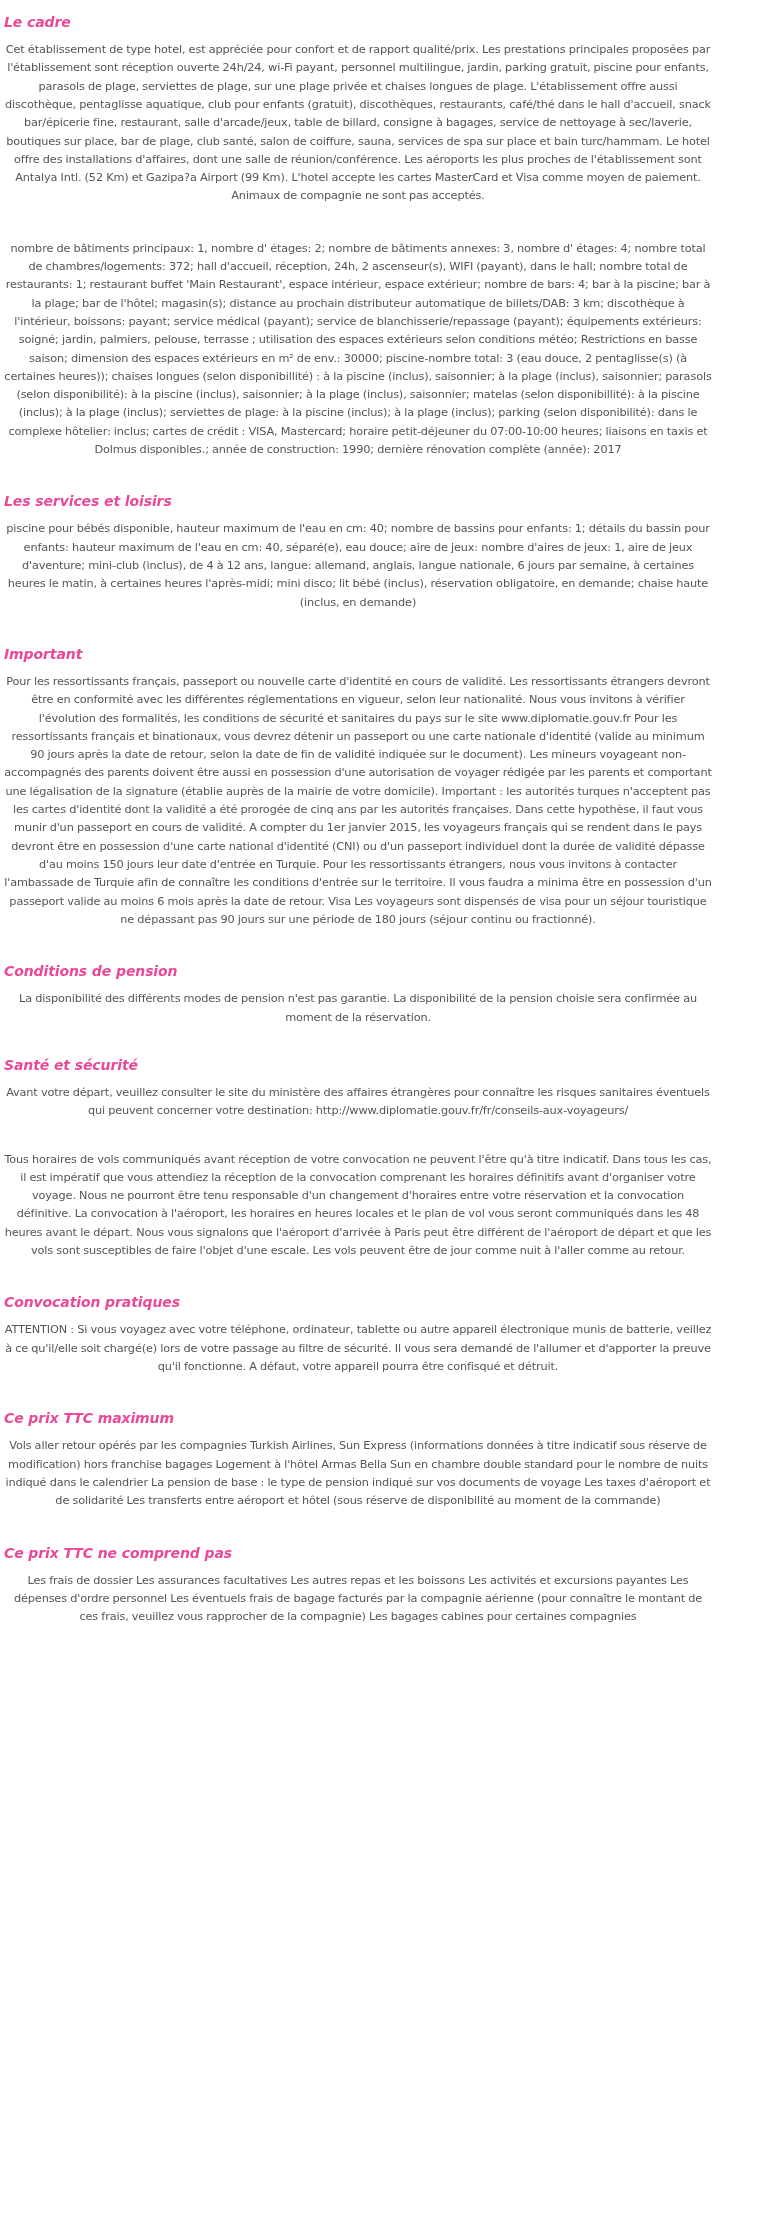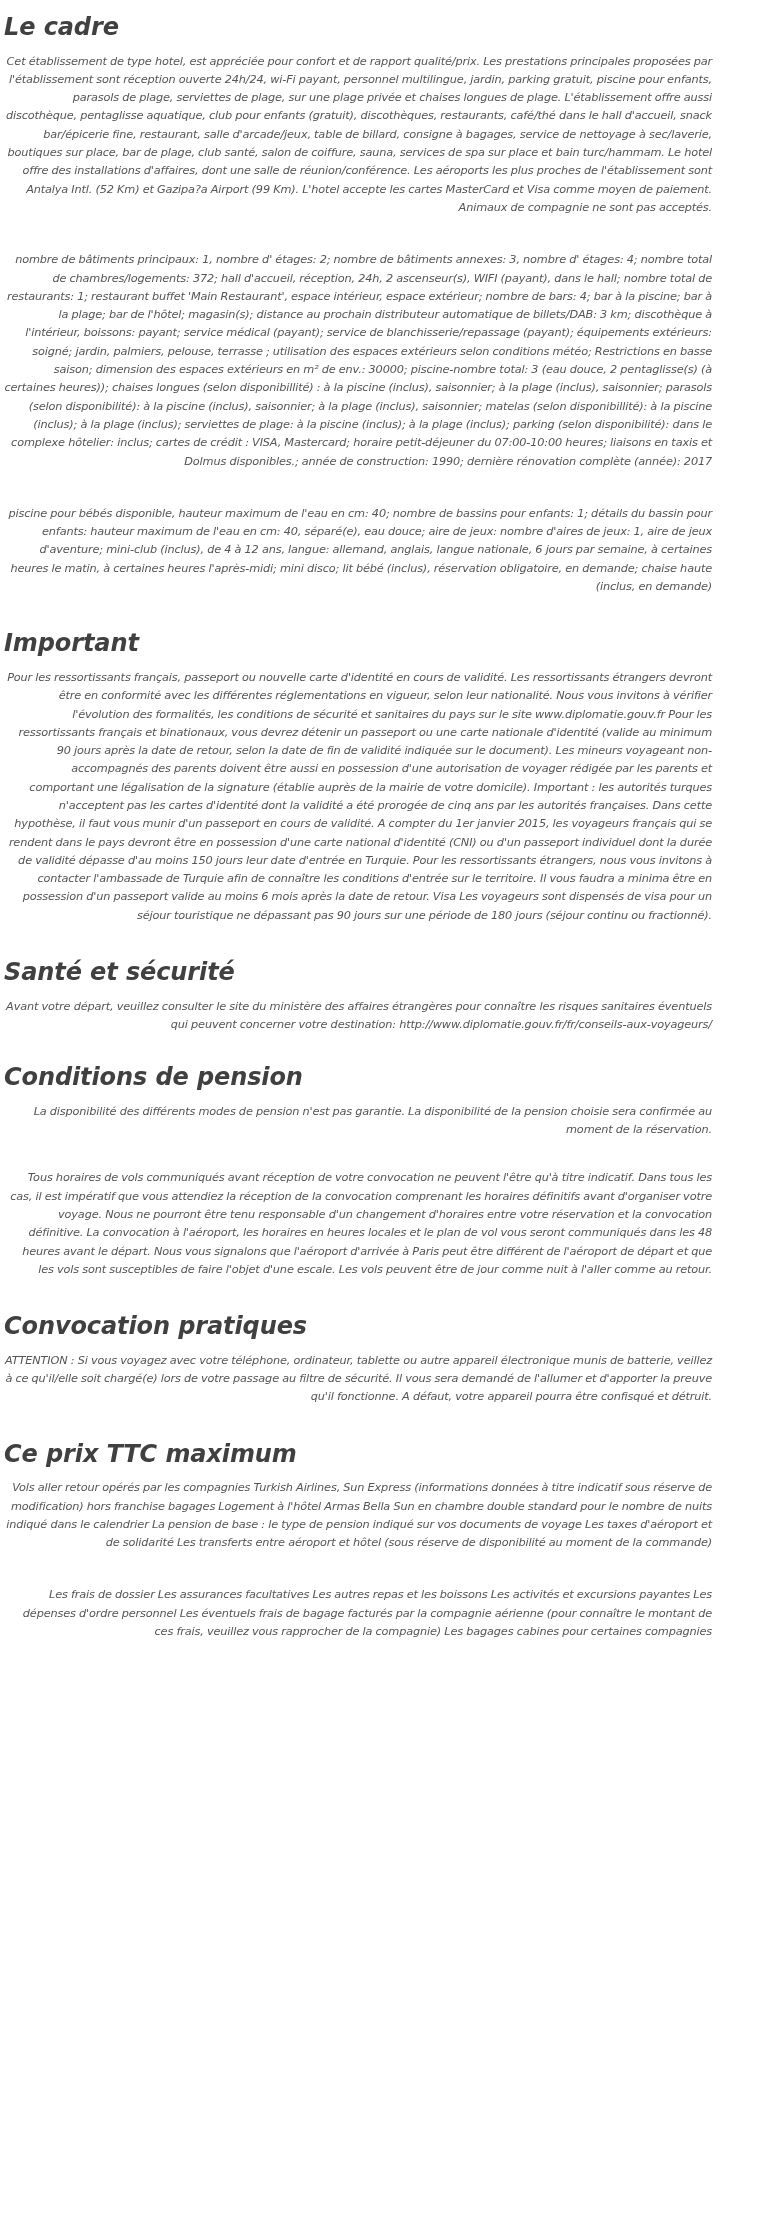--- a/index.html
+++ b/index.html
@@ -21,35 +21,34 @@
   .section {
     margin: 0 0 26px 0;
   }
   .section:last-child {
     margin-bottom: 0;
   }
   h2.section-title {
     font-family: "DejaVu Sans", "Liberation Sans", sans-serif;
     font-style: italic;
     font-weight: bold;
-    font-size: 24px;
+    font-size: 14px;
     line-height: 1.15;
-    color: #404040;
+    color: #ec4899;
     margin: 0 0 11px 0;
     letter-spacing: -0.1px;
   }
   p.section-body {
     font-family: "DejaVu Sans", "Liberation Sans", sans-serif;
-    font-style: italic;
     font-weight: normal;
     font-size: 11.3px;
     line-height: 1.62;
     color: #555555;
     margin: 0;
-    text-align: right;
+    text-align: center;
     letter-spacing: -0.15px;
     word-spacing: -0.2px;
   }
   
   .gap-lg { margin-bottom: 34px; }
   .gap-md { margin-bottom: 30px; }
 </style>
 </head>
 <body>
 
@@ -58,49 +57,51 @@
   <section class="section gap-lg">
     <h2 class="section-title">Le cadre</h2>
     <p class="section-body">Cet établissement de type hotel, est appréciée pour confort et de rapport qualité/prix. Les prestations principales proposées par l'établissement sont réception ouverte 24h/24, wi-Fi payant, personnel multilingue, jardin, parking gratuit, piscine pour enfants, parasols de plage, serviettes de plage, sur une plage privée et chaises longues de plage. L'établissement offre aussi discothèque, pentaglisse aquatique, club pour enfants (gratuit), discothèques, restaurants, café/thé dans le hall d'accueil, snack bar/épicerie fine, restaurant, salle d'arcade/jeux, table de billard, consigne à bagages, service de nettoyage à sec/laverie, boutiques sur place, bar de plage, club santé, salon de coiffure, sauna, services de spa sur place et bain turc/hammam. Le hotel offre des installations d'affaires, dont une salle de réunion/conférence. Les aéroports les plus proches de l'établissement sont Antalya Intl. (52 Km) et Gazipa?a Airport (99 Km). L'hotel accepte les cartes MasterCard et Visa comme moyen de paiement. Animaux de compagnie ne sont pas acceptés.</p>
   </section>
 
   <section class="section gap-lg">
     <p class="section-body">nombre de bâtiments principaux: 1, nombre d' étages: 2; nombre de bâtiments annexes: 3, nombre d' étages: 4; nombre total de chambres/logements: 372; hall d'accueil, réception, 24h, 2 ascenseur(s), WIFI (payant), dans le hall; nombre total de restaurants: 1; restaurant buffet 'Main Restaurant', espace intérieur, espace extérieur; nombre de bars: 4; bar à la piscine; bar à la plage; bar de l'hôtel; magasin(s); distance au prochain distributeur automatique de billets/DAB: 3 km; discothèque à l'intérieur, boissons: payant; service médical (payant); service de blanchisserie/repassage (payant); équipements extérieurs: soigné; jardin, palmiers, pelouse, terrasse ; utilisation des espaces extérieurs selon conditions météo; Restrictions en basse saison; dimension des espaces extérieurs en m² de env.: 30000; piscine-nombre total: 3 (eau douce, 2 pentaglisse(s) (à certaines heures)); chaises longues (selon disponibillité) : à la piscine (inclus), saisonnier; à la plage (inclus), saisonnier; parasols (selon disponibilité): à la piscine (inclus), saisonnier; à la plage (inclus), saisonnier; matelas (selon disponibillité): à la piscine (inclus); à la plage (inclus); serviettes de plage: à la piscine (inclus); à la plage (inclus); parking (selon disponibilité): dans le complexe hôtelier: inclus; cartes de crédit : VISA, Mastercard; horaire petit-déjeuner du 07:00-10:00 heures; liaisons en taxis et Dolmus disponibles.; année de construction: 1990; dernière rénovation complète (année): 2017</p>
   </section>
 
   <section class="section gap-lg">
+    <h2 class="section-title">Les services et loisirs</h2>
     <p class="section-body">piscine pour bébés disponible, hauteur maximum de l'eau en cm: 40; nombre de bassins pour enfants: 1; détails du bassin pour enfants: hauteur maximum de l'eau en cm: 40, séparé(e), eau douce; aire de jeux: nombre d'aires de jeux: 1, aire de jeux d'aventure; mini-club (inclus), de 4 à 12 ans, langue: allemand, anglais, langue nationale, 6 jours par semaine, à certaines heures le matin, à certaines heures l'après-midi; mini disco; lit bébé (inclus), réservation obligatoire, en demande; chaise haute (inclus, en demande)</p>
   </section>
 
   <section class="section gap-lg">
     <h2 class="section-title">Important</h2>
     <p class="section-body">Pour les ressortissants français, passeport ou nouvelle carte d'identité en cours de validité. Les ressortissants étrangers devront être en conformité avec les différentes réglementations en vigueur, selon leur nationalité. Nous vous invitons à vérifier l'évolution des formalités, les conditions de sécurité et sanitaires du pays sur le site www.diplomatie.gouv.fr Pour les ressortissants français et binationaux, vous devrez détenir un passeport ou une carte nationale d'identité (valide au minimum 90 jours après la date de retour, selon la date de fin de validité indiquée sur le document). Les mineurs voyageant non-accompagnés des parents doivent être aussi en possession d'une autorisation de voyager rédigée par les parents et comportant une légalisation de la signature (établie auprès de la mairie de votre domicile). Important : les autorités turques n'acceptent pas les cartes d'identité dont la validité a été prorogée de cinq ans par les autorités françaises. Dans cette hypothèse, il faut vous munir d'un passeport en cours de validité. A compter du 1er janvier 2015, les voyageurs français qui se rendent dans le pays devront être en possession d'une carte national d'identité (CNI) ou d'un passeport individuel dont la durée de validité dépasse d'au moins 150 jours leur date d'entrée en Turquie. Pour les ressortissants étrangers, nous vous invitons à contacter l'ambassade de Turquie afin de connaître les conditions d'entrée sur le territoire. Il vous faudra a minima être en possession d'un passeport valide au moins 6 mois après la date de retour. Visa Les voyageurs sont dispensés de visa pour un séjour touristique ne dépassant pas 90 jours sur une période de 180 jours (séjour continu ou fractionné).</p>
   </section>
 
   <section class="section gap-md">
-    <h2 class="section-title">Santé et sécurité</h2>
-    <p class="section-body">Avant votre départ, veuillez consulter le site du ministère des affaires étrangères pour connaître les risques sanitaires éventuels qui peuvent concerner votre destination: http://www.diplomatie.gouv.fr/fr/conseils-aux-voyageurs/</p>
+    <h2 class="section-title">Conditions de pension</h2>
+    <p class="section-body">La disponibilité des différents modes de pension n'est pas garantie. La disponibilité de la pension choisie sera confirmée au moment de la réservation.</p>
   </section>
 
   <section class="section gap-md">
-    <h2 class="section-title">Conditions de pension</h2>
-    <p class="section-body">La disponibilité des différents modes de pension n'est pas garantie. La disponibilité de la pension choisie sera confirmée au moment de la réservation.</p>
+    <h2 class="section-title">Santé et sécurité</h2>
+    <p class="section-body">Avant votre départ, veuillez consulter le site du ministère des affaires étrangères pour connaître les risques sanitaires éventuels qui peuvent concerner votre destination: http://www.diplomatie.gouv.fr/fr/conseils-aux-voyageurs/</p>
   </section>
 
   <section class="section gap-lg">
     <p class="section-body">Tous horaires de vols communiqués avant réception de votre convocation ne peuvent l'être qu'à titre indicatif. Dans tous les cas, il est impératif que vous attendiez la réception de la convocation comprenant les horaires définitifs avant d'organiser votre voyage. Nous ne pourront être tenu responsable d'un changement d'horaires entre votre réservation et la convocation définitive. La convocation à l'aéroport, les horaires en heures locales et le plan de vol vous seront communiqués dans les 48 heures avant le départ. Nous vous signalons que l'aéroport d'arrivée à Paris peut être différent de l'aéroport de départ et que les vols sont susceptibles de faire l'objet d'une escale. Les vols peuvent être de jour comme nuit à l'aller comme au retour.</p>
   </section>
 
   <section class="section gap-lg">
     <h2 class="section-title">Convocation pratiques</h2>
     <p class="section-body">ATTENTION : Si vous voyagez avec votre téléphone, ordinateur, tablette ou autre appareil électronique munis de batterie, veillez à ce qu'il/elle soit chargé(e) lors de votre passage au filtre de sécurité. Il vous sera demandé de l'allumer et d'apporter la preuve qu'il fonctionne. A défaut, votre appareil pourra être confisqué et détruit.</p>
   </section>
 
   <section class="section gap-lg">
     <h2 class="section-title">Ce prix TTC maximum</h2>
     <p class="section-body">Vols aller retour opérés par les compagnies Turkish Airlines, Sun Express (informations données à titre indicatif sous réserve de modification) hors franchise bagages Logement à l'hôtel Armas Bella Sun en chambre double standard pour le nombre de nuits indiqué dans le calendrier La pension de base : le type de pension indiqué sur vos documents de voyage Les taxes d'aéroport et de solidarité Les transferts entre aéroport et hôtel (sous réserve de disponibilité au moment de la commande)</p>
   </section>
 
   <section class="section">
+    <h2 class="section-title">Ce prix TTC ne comprend pas</h2>
     <p class="section-body">Les frais de dossier Les assurances facultatives Les autres repas et les boissons Les activités et excursions payantes Les dépenses d'ordre personnel Les éventuels frais de bagage facturés par la compagnie aérienne (pour connaître le montant de ces frais, veuillez vous rapprocher de la compagnie) Les bagages cabines pour certaines compagnies</p>
   </section>
 
 </div>
 
 </body></html>

